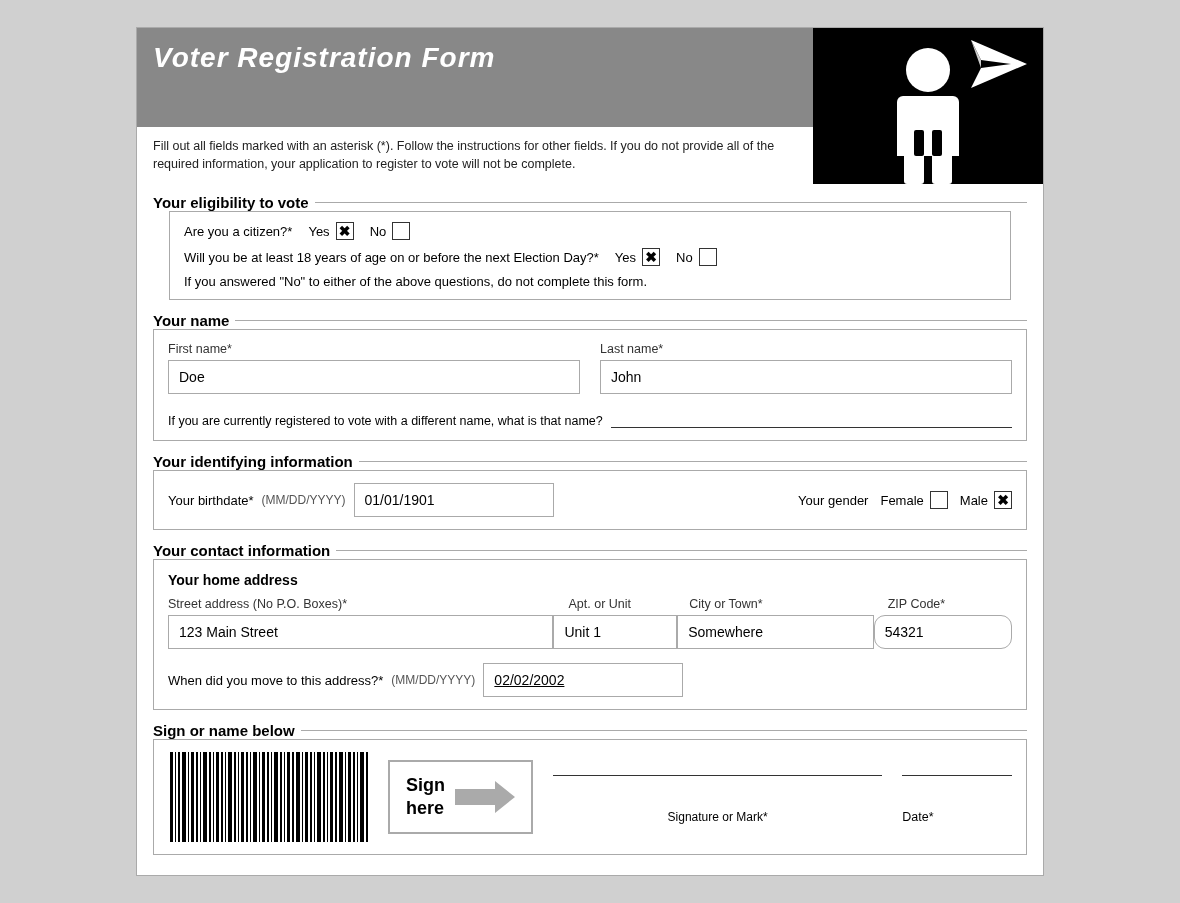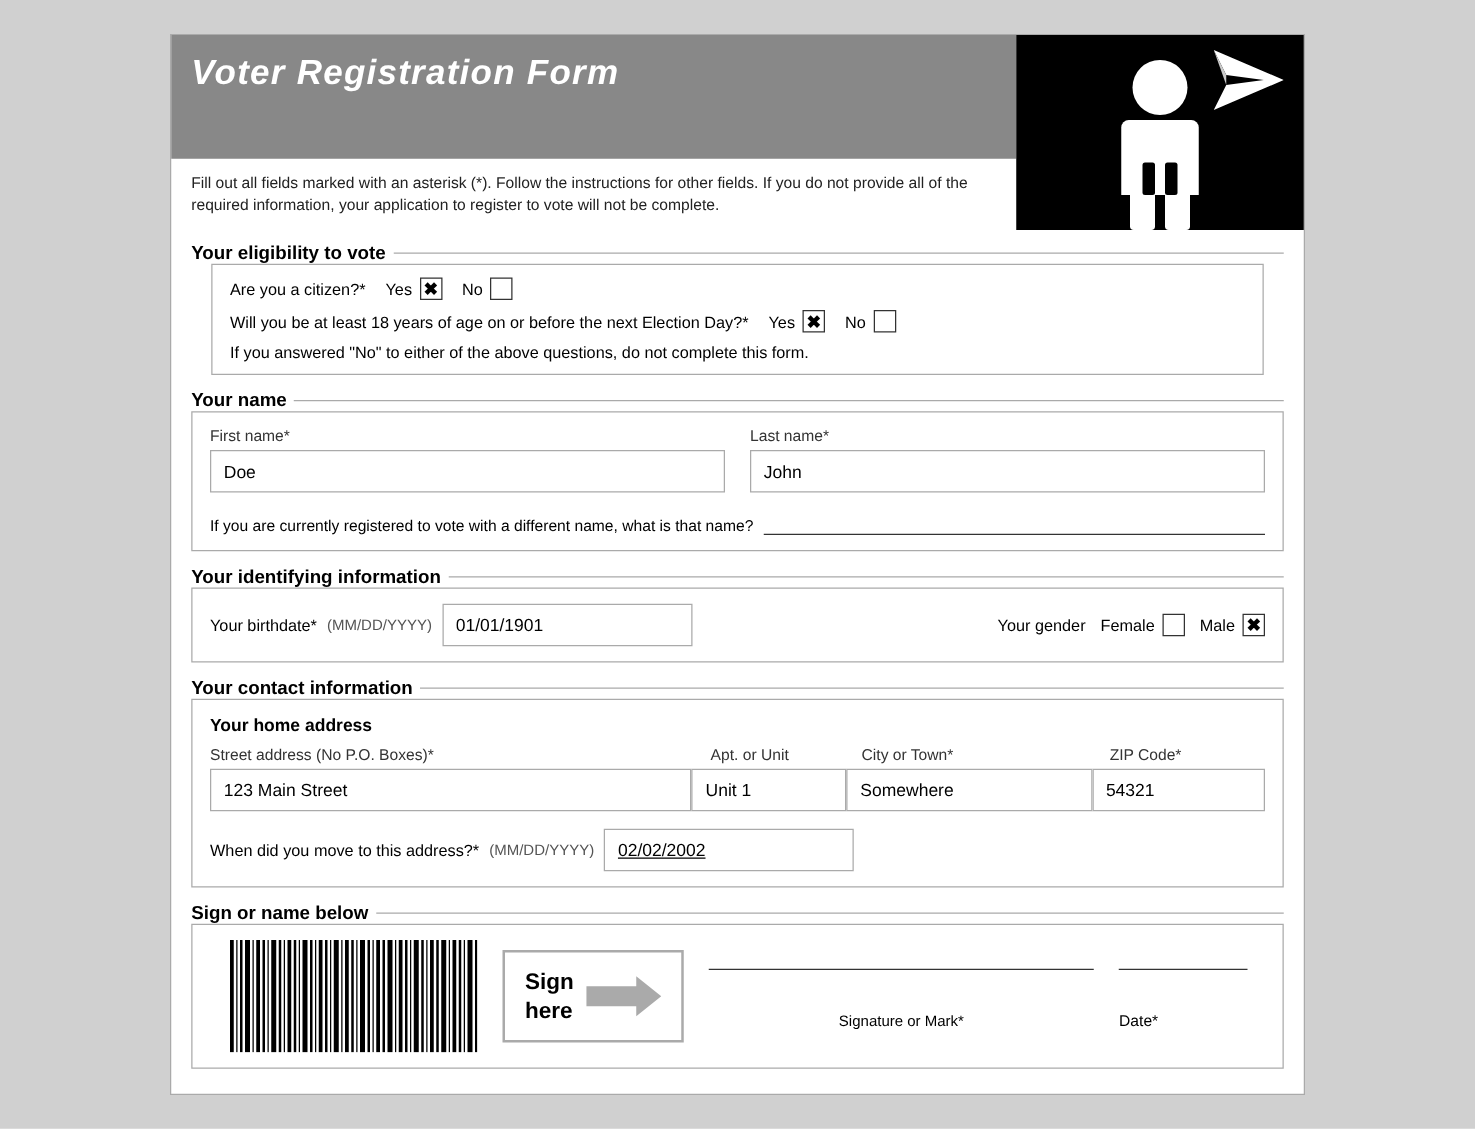--- a/index.html
+++ b/index.html
@@ -420,37 +420,37 @@
         </div>
         <div style="flex:0.8;">
           <span class="field-label">ZIP Code*</span>
         </div>
       </div>
 
       <div style="display:flex; gap:0;">
         <input class="field-input" type="text" style="flex: 2.5 1 0%;" value="123 Main Street">
         <input class="field-input" type="text" style="flex: 0.7 1 0%;" value="Unit 1">
         <input class="field-input" type="text" style="flex: 1.2 1 0%;" value="Somewhere">
-        <input class="field-input" type="text" style="flex: 0.8 1 0%;" value="54321">
+        <input class="field-input" type="text" style="flex: 0.8 1 0%; border-radius: 11px;" value="54321">
       </div>
 
       <div class="move-date-row">
         <span class="move-date-label">When did you move to this address?*</span>
         <span class="move-date-format">(MM/DD/YYYY)</span>
         <input class="move-date-input field-input" type="text" value="02/02/2002" style="">
       </div>
     </div>
   </div>
 
   <div class="section-wrapper" style="margin-top:12px;">
     <div class="section-header-row">
       <span class="section-title-box">Sign or name below</span>
       <hr class="section-line">
     </div>
-    <div class="sign-box" style="border:1px solid #aaa; padding:12px 28px; margin:0;">
+    <div class="sign-box" style="border:1px solid #aaa; padding:12px 14px; margin:0;">
       <div class="sign-content">
 
         <div style="width:200px; height:90px; display:flex; align-items:stretch; gap:0; flex-shrink:0; overflow:hidden;">
           <svg width="200" height="90" viewBox="0 0 200 90">
 
             <rect x="0" y="0" width="200" height="90" fill="white"></rect>
 
             <rect x="2" y="0" width="3" height="90" fill="black"></rect>
             <rect x="7" y="0" width="1" height="90" fill="black"></rect>
             <rect x="10" y="0" width="2" height="90" fill="black"></rect>

